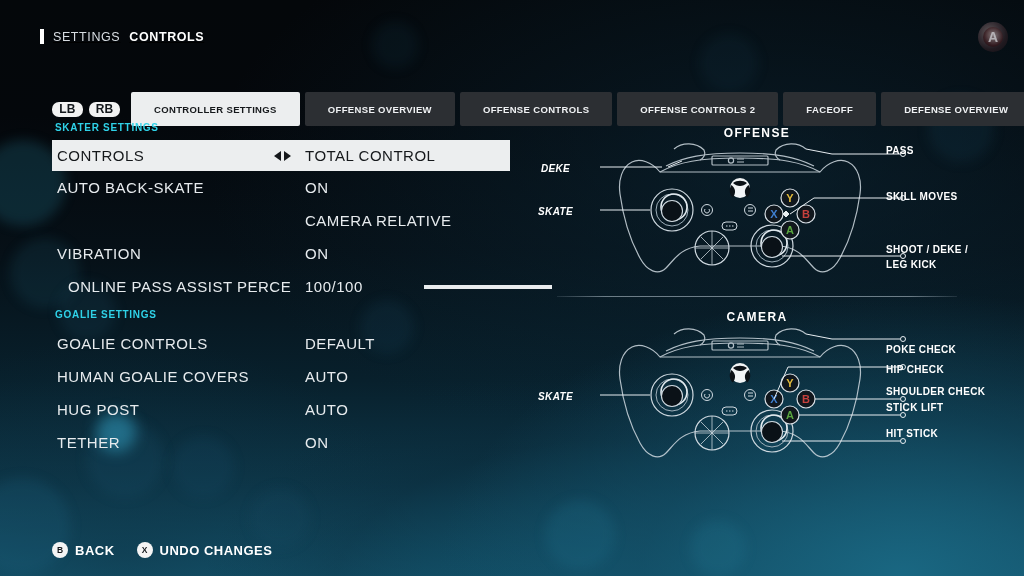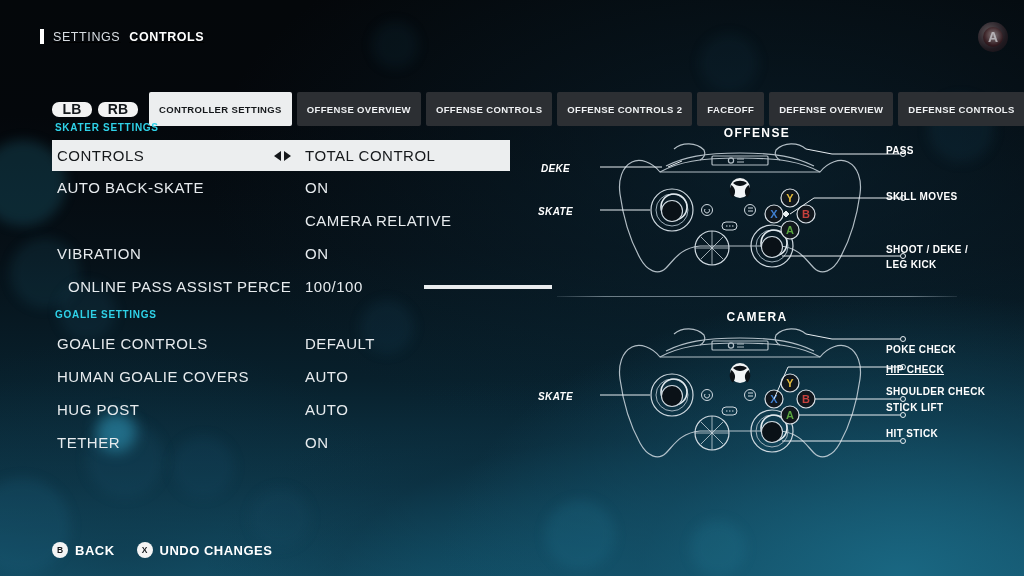--- a/index.html
+++ b/index.html
@@ -42,26 +42,26 @@
   .corner-logo { position: absolute; right: 16px; top: 22px; width: 30px; height: 30px; border-radius: 50%;
      background: radial-gradient(circle at 38% 35%, #6a5f60 0%, #3b3238 38%, #241c22 62%, #120c12 100%);
      opacity: 0.9; }
   .corner-logo .crest { position: absolute; inset: 5px; border-radius: 50%;
      background: radial-gradient(circle at 55% 45%, rgba(190,180,180,0.55), rgba(60,20,24,0.6) 60%, rgba(20,8,10,0.8) 100%); }
   .corner-logo .glyph { position:absolute; inset:0; display:flex; align-items:center; justify-content:center;
      color: rgba(225,225,230,0.75); font-size: 14px; font-weight: 700; }
 
   
   .tabbar { position: absolute; left: 52px; top: 92px; display: flex; align-items: center; gap: 6px; }
-  .bumper { width: 40px; height: 15px; border-radius: 7px; background: #f2f2f2;
-            color: #14181c; font-size: 14px; font-weight: 700; letter-spacing: 0.2px;
+  .bumper { width: 31px; height: 15px; border-radius: 7px; background: #f2f2f2;
+            color: #14181c; font-size: 12px; font-weight: 700; letter-spacing: 0.2px;
             display: flex; align-items: center; justify-content: center; flex: none; }
   .tabs { display: flex; gap: 5px; margin-left: 5px; }
   .tab {
-    height: 34px; padding: 0 10px; display: flex; align-items: center; justify-content: center;
+    height: 34px; padding: 0 23px; display: flex; align-items: center; justify-content: center;
     background: #2c2f33; color: #f0f2f4; font-size: 9.5px; font-weight: 700;
     letter-spacing: 0.35px; font-stretch: condensed; white-space: nowrap;
     border-radius: 2px;
   }
   .tab.active { background: #eceeef; color: #15181b; }
 
   
   .section-label { color: #2fd2e8; font-size: 10px; font-weight: 700; letter-spacing: 0.7px; font-stretch: condensed; text-align: center; }
   #skater-label { position: absolute; left: 55px; top: 122px; }
   #goalie-label { position: absolute; left: 55px; top: 309px; }
@@ -337,21 +337,21 @@
       <circle cx="303" cy="74" r="2.5"></circle>
       <path d="M199 90 L300 90"></path>
       <circle cx="303" cy="90" r="2.5"></circle>
       <path d="M182 116 L300 116"></path>
       <circle cx="303" cy="116" r="2.5"></circle>
     </g>
   </svg>
 
   <div class="callout left" style="left:533px;top:390px;width:45px;">SKATE</div>
   <div class="callout right" style="left:886px;top:343px;">POKE CHECK</div>
-  <div class="callout right" style="left:886px;top:363px;text-decoration:underline;">HIP CHECK</div>
+  <div class="callout right" style="left:886px;top:363px;">HIP CHECK</div>
   <div class="callout right" style="left:886px;top:385px;">SHOULDER CHECK</div>
   <div class="callout right" style="left:886px;top:401px;">STICK LIFT</div>
   <div class="callout right" style="left:886px;top:427px;">HIT STICK</div>
 
   <div class="footer" id="footer">
       <div class="fbtn">
         <span class="glyph">B</span>
         <span class="txt">BACK</span>
       </div>
       <div class="fbtn">

